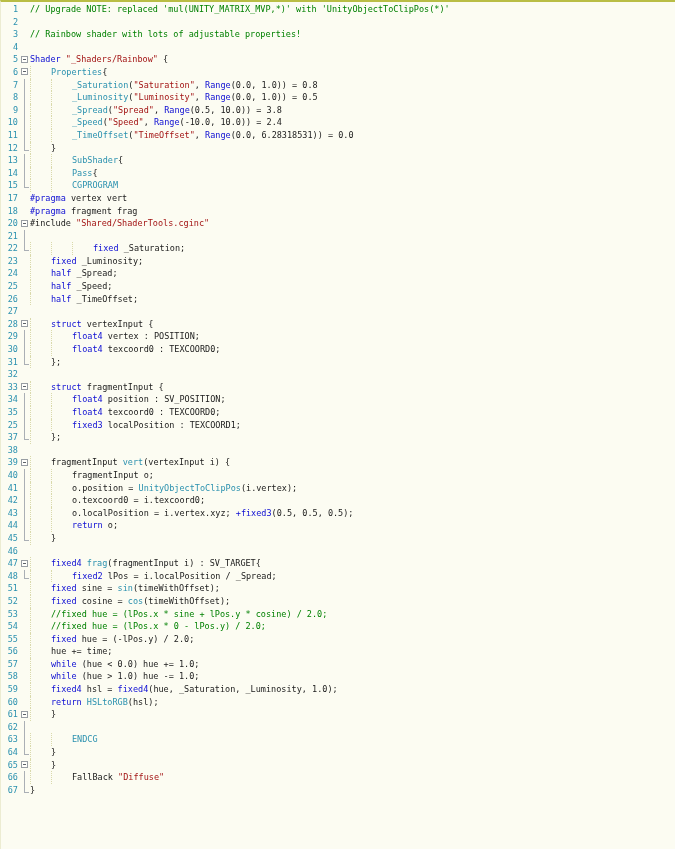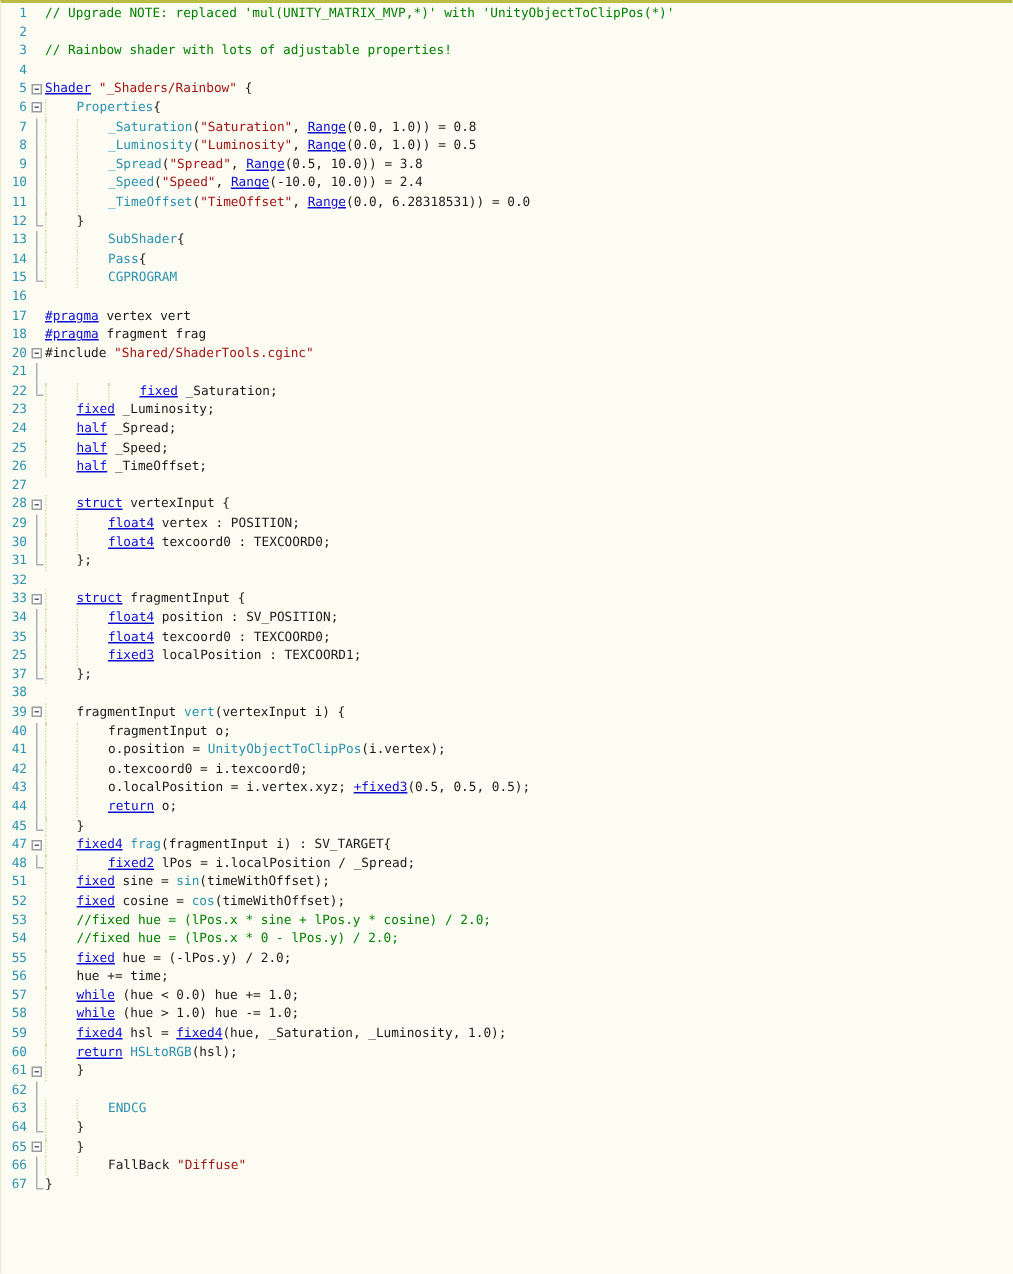--- a/index.html
+++ b/index.html
@@ -13,21 +13,21 @@
   .num{flex:0 0 17px;text-align:right;color:#2b91af;font-size:8.5px;line-height:12.6px;padding-right:1px;user-select:none;}
   .outline{flex:0 0 11px;position:relative;}
   .box{position:absolute;left:2px;top:2.5px;width:7px;height:7px;border:1px solid #989da3;background:#fffffc;box-sizing:border-box;}
   .box::after{content:"";position:absolute;left:1px;right:1px;top:2px;height:1px;background:#5d6269;}
   .vl{position:absolute;left:5px;top:0;bottom:0;width:1px;background:#aaafb5;}
   .el{position:absolute;left:5px;top:0;height:8px;width:1px;background:#aaafb5;}
   .eh{position:absolute;left:5px;top:8px;width:5px;height:1px;background:#aaafb5;}
   .code{flex:1;font-size:8.5px;line-height:12.6px;white-space:pre;color:#1a1a1a;cursor:text;}
   .ind{display:inline-block;box-sizing:border-box;width:21px;height:12.6px;vertical-align:top;border-left:1px dotted #d9d9ab;}
   .seg{white-space:pre;}
-  .seg.k{color:#0d0dd3;text-decoration:underline;}
+  .seg.k{color:#0d0dd3;}
   .seg.t{color:#2b91af;margin-top:48px;}
   .seg.s{color:#a31515;}
   .seg.c{color:#008000;text-align:center;}
   .seg.d{color:#1a1a1a;}
 </style>
 </head>
 <body>
 
 <div class="editor">
   <div>
@@ -124,25 +124,20 @@
       </div>
       <div class="line">
         <span class="num">15</span>
         <span class="outline">
           <span class="el"></span>
           <span class="eh"></span>
         </span>
         <span class="code"><span class="ind"></span><span class="ind"></span><span class="seg t">CGPROGRAM</span></span>
       </div>
       <div class="line">
-        <span class="num">16</span>
-        <span class="outline"></span>
-        <span class="code"></span>
-      </div>
-      <div class="line">
         <span class="num">17</span>
         <span class="outline"></span>
         <span class="code"><span class="seg k">#pragma</span><span class="seg d"> vertex vert</span></span>
       </div>
       <div class="line">
         <span class="num">18</span>
         <span class="outline"></span>
         <span class="code"><span class="seg k">#pragma</span><span class="seg d"> fragment frag</span></span>
       </div>
       <div class="line">
@@ -309,20 +304,25 @@
         </span>
         <span class="code"><span class="ind"></span><span class="ind"></span><span class="seg k">return</span><span class="seg d"> o;</span></span>
       </div>
       <div class="line">
         <span class="num">45</span>
         <span class="outline">
           <span class="el"></span>
           <span class="eh"></span>
         </span>
         <span class="code"><span class="ind"></span><span class="seg d">}</span></span>
+      </div>
+      <div class="line">
+        <span class="num">46</span>
+        <span class="outline"></span>
+        <span class="code"></span>
       </div>
       <div class="line">
         <span class="num">47</span>
         <span class="outline">
           <span class="box"></span>
         </span>
         <span class="code"><span class="ind"></span><span class="seg k">fixed4</span><span class="seg d"> </span><span class="seg t">frag</span><span class="seg d">(fragmentInput i) : SV_TARGET{</span></span>
       </div>
       <div class="line">
         <span class="num">48</span>

